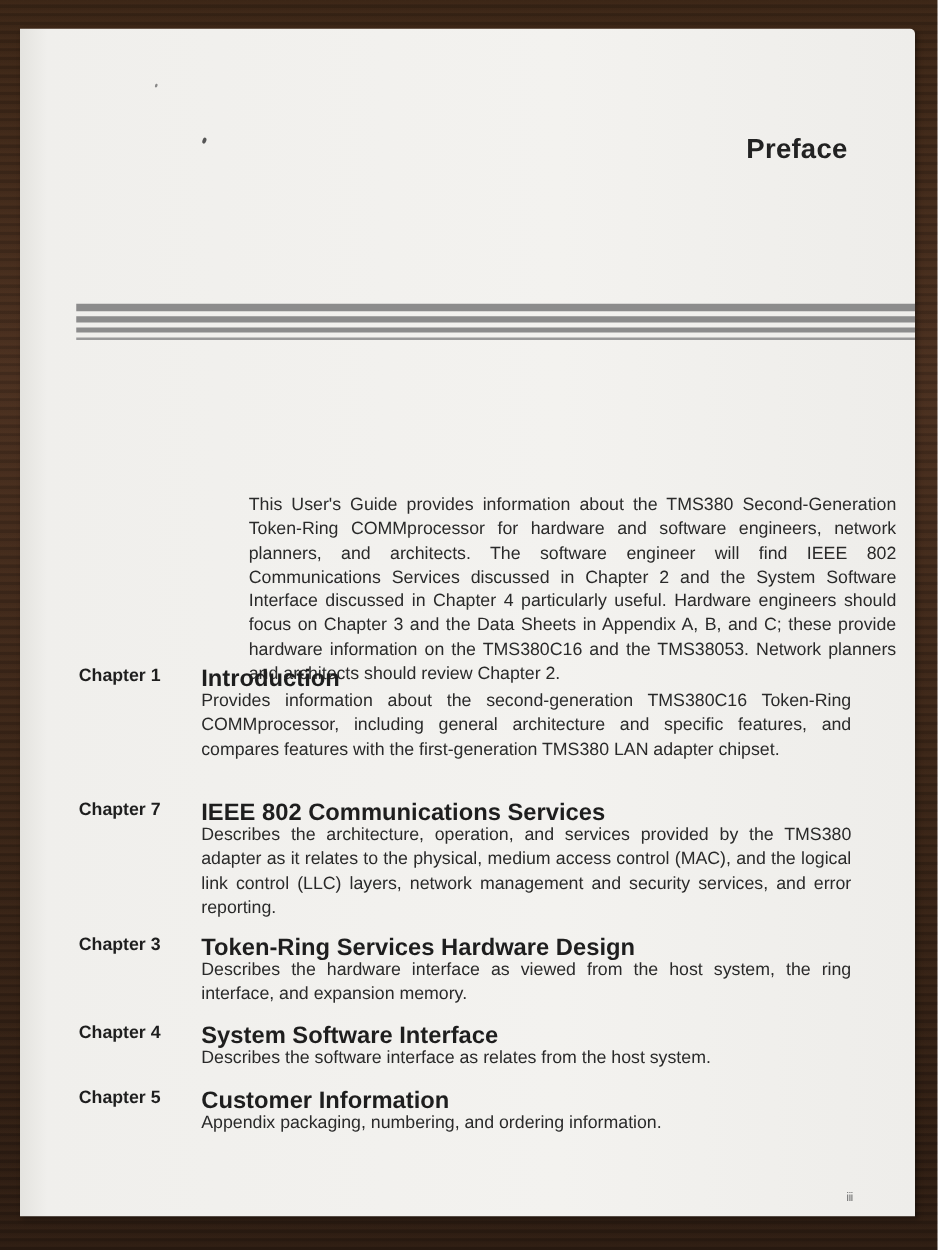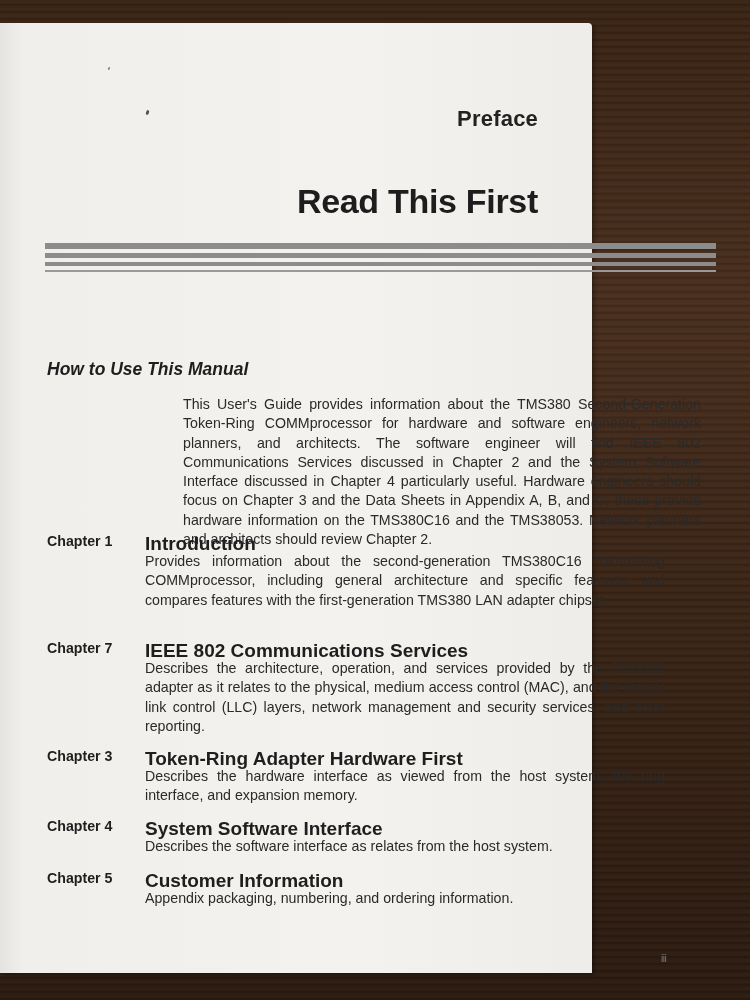--- a/index.html
+++ b/index.html
@@ -6,21 +6,21 @@
   body {
     width: 750px; height: 1000px; overflow: hidden; position: relative;
     background: linear-gradient(180deg, #3a2516 0%, #4a3020 30%, #3b2618 60%, #2c1c12 100%);
     font-family: "Liberation Sans", sans-serif;
   }
   .wood-grain {
     position: absolute; inset: 0;
     background: repeating-linear-gradient(0deg, rgba(0,0,0,0.12) 0px, rgba(0,0,0,0.12) 2px, rgba(120,80,50,0.08) 3px, rgba(0,0,0,0) 7px);
   }
   .page {
-    position: absolute; left: 0; top: 23px; width: 592px; height: 950px;
+    position: absolute; left: 16px; top: 23px; width: 716px; height: 950px;
     background: linear-gradient(90deg, #e4e3df 0px, #f0efec 22px, #f3f2ef 60%, #eeedea 100%);
     box-shadow: 2px 2px 4px rgba(0,0,0,0.35);
     border-top-right-radius: 4px;
   }
   .ink-speck { position: absolute; width: 3px; height: 5px; background: #555; border-radius: 50%; transform: rotate(20deg); }
   .preface {
     position: absolute; right: 54px; top: 83px;
     font-size: 22px; font-weight: bold; color: #222; letter-spacing: 0.2px;
   }
   .title {
@@ -60,47 +60,45 @@
 </head>
 <body>
 
 <div class="wood-grain"></div>
 
 <div class="page">
   <div class="ink-speck" style="left:146px; top:87px;"></div>
   <div class="ink-speck" style="left:108px; top:44px; width:2px; height:3px; background:#888;"></div>
 
   <div class="preface">Preface</div>
-  <div class="title">Read This First</div>
 
   <div class="stripes">
     <div class="stripe s1"></div>
     <div class="stripe s2"></div>
     <div class="stripe s3"></div>
     <div class="stripe s4"></div>
   </div>
 
-  <div class="section-heading">How to Use This Manual</div>
   <div class="body-text intro">This User's Guide provides information about the TMS380 Second-Generation Token-Ring COMMprocessor for hardware and software engineers, network planners, and architects. The software engineer will find IEEE 802 Communications Services discussed in Chapter 2 and the System Software Interface discussed in Chapter 4 particularly useful. Hardware engineers should focus on Chapter 3 and the Data Sheets in Appendix A, B, and C; these provide hardware information on the TMS380C16 and the TMS38053. Network planners and architects should review Chapter 2.</div>
 
   <div class="chapter" style="top:510px;">
     <div class="chapter-num">Chapter 1</div>
     <div class="chapter-title">Introduction</div>
     <div class="chapter-desc">Provides information about the second-generation TMS380C16 Token-Ring COMMprocessor, including general architecture and specific features, and compares features with the first-generation TMS380 LAN adapter chipset.</div>
   </div>
 
   <div class="chapter" style="top:617px;">
     <div class="chapter-num">Chapter 7</div>
     <div class="chapter-title">IEEE 802 Communications Services</div>
     <div class="chapter-desc">Describes the architecture, operation, and services provided by the TMS380 adapter as it relates to the physical, medium access control (MAC), and the logical link control (LLC) layers, network management and security services, and error reporting.</div>
   </div>
 
   <div class="chapter" style="top:725px;">
     <div class="chapter-num">Chapter 3</div>
-    <div class="chapter-title">Token-Ring Adapter Hardware First</div>
+    <div class="chapter-title">Token-Ring Services Hardware Design</div>
     <div class="chapter-desc">Describes the hardware interface as viewed from the host system, the ring interface, and expansion memory.</div>
   </div>
 
   <div class="chapter" style="top:795px;">
     <div class="chapter-num">Chapter 4</div>
     <div class="chapter-title">System Software Interface</div>
     <div class="chapter-desc">Describes the software interface as relates from the host system.</div>
   </div>
 
   <div class="chapter" style="top:847px;">

